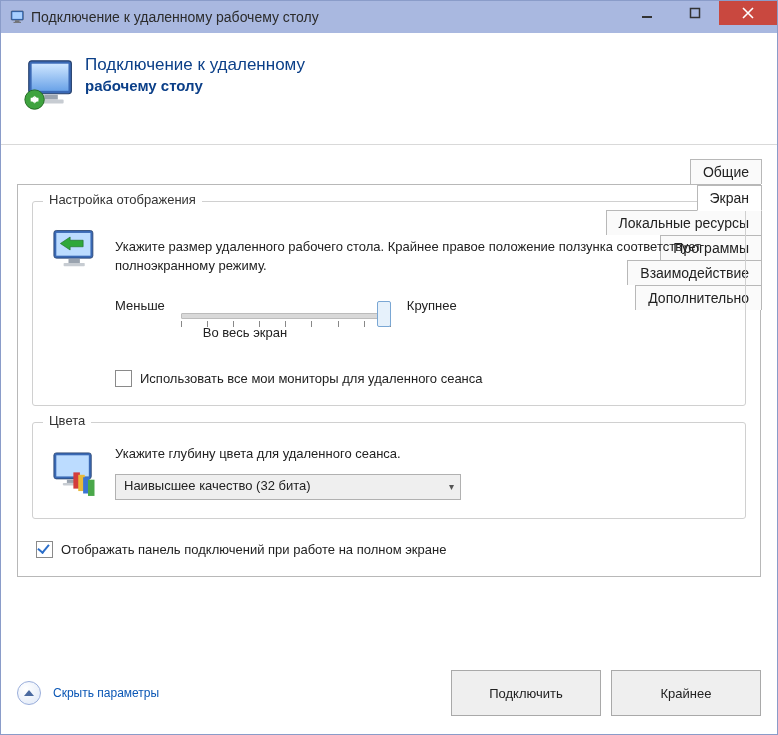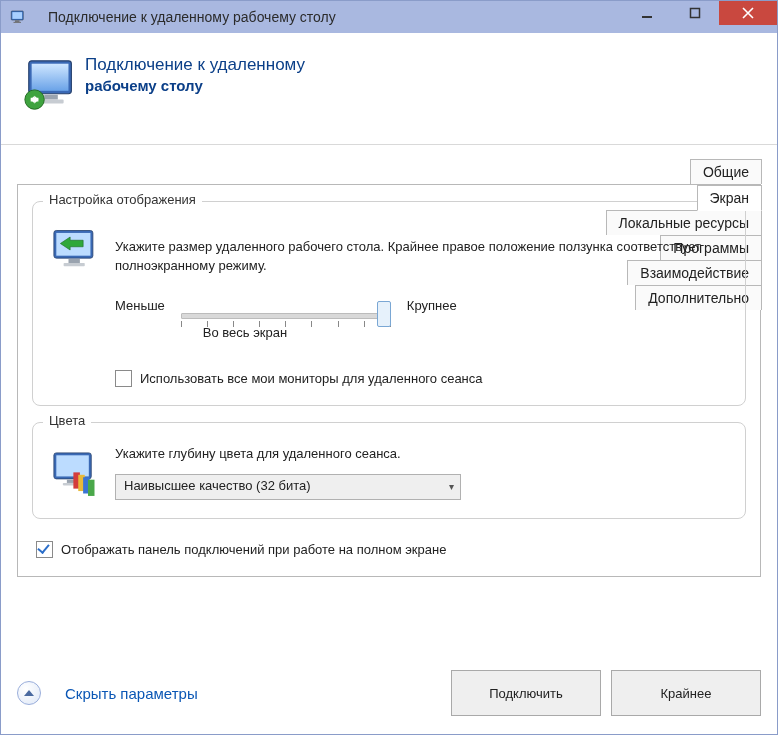--- a/index.html
+++ b/index.html
@@ -25,21 +25,21 @@
     display: flex;
     align-items: center;
     position: relative;
   }
   .titlebar .sys-icon {
     margin-left: 8px;
     width: 18px;
     height: 18px;
   }
   .titlebar .title {
-    margin-left: 21px;
+    margin-left: 4px;
     font-size: 14px;
     color: #2b2b2b;
   }
   .titlebar .caption-buttons {
     position: absolute;
     right: 0;
     top: 0;
     height: 24px;
     display: flex;
   }
@@ -109,21 +109,21 @@
   .tab-panel {
     border: 1px solid #b8b8b8;
     background: #fff;
     margin-top: -1px;
     padding: 16px 14px 18px 14px;
   }
 
   
   .groupbox {
     border: 1px solid #d0d0d0;
-    border-radius: 8px;
+    border-radius: 3px;
     position: relative;
     padding: 22px 26px 18px 16px;
     margin-bottom: 16px;
   }
   .groupbox .legend {
     position: absolute;
     top: -10px;
     left: 10px;
     background: #fff;
     padding: 0 6px;
@@ -258,23 +258,23 @@
     left: 16px;
     right: 16px;
     bottom: 18px;
     display: flex;
     align-items: center;
     justify-content: space-between;
   }
   .hide-link {
     display: flex;
     align-items: center;
-    gap: 24px;
+    gap: 12px;
     color: #0b57b5;
-    font-size: 15px;
+    font-size: 12px;
     cursor: pointer;
   }
   .circle-btn {
     width: 22px;
     height: 22px;
     border-radius: 50%;
     border: 1px solid #9aaedb;
     background: radial-gradient(circle at 35% 30%, #fff, #dfe8f7);
     display: flex;
     align-items: center;

